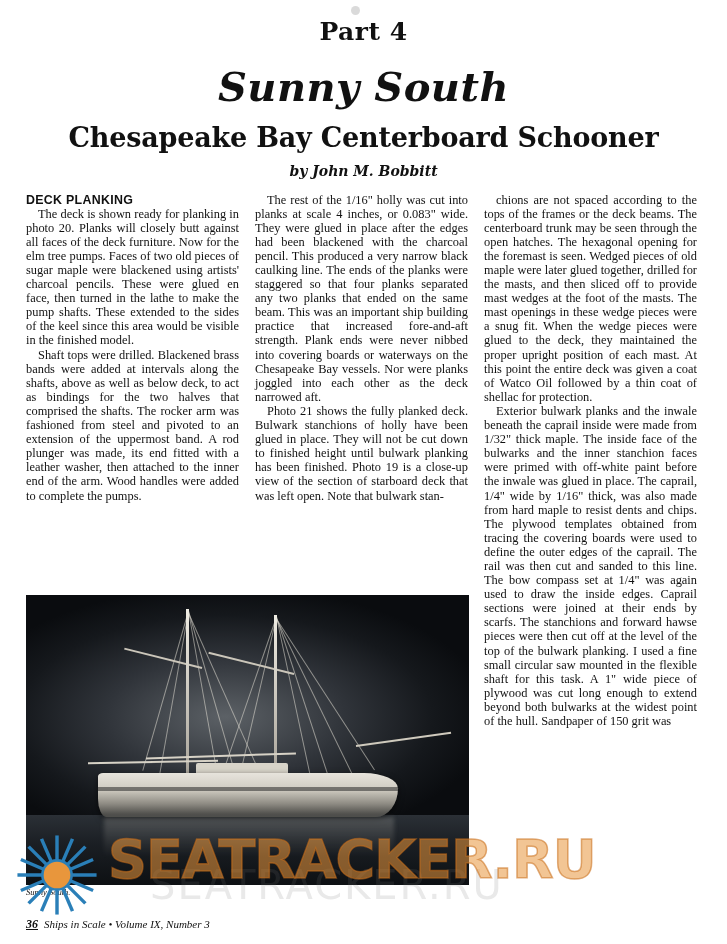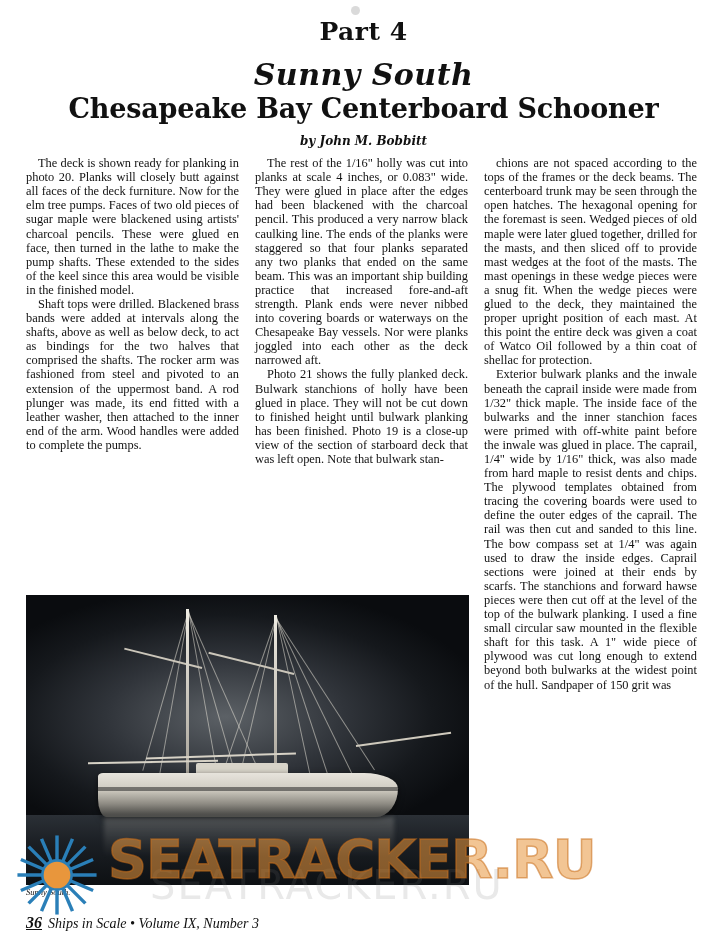--- a/index.html
+++ b/index.html
@@ -26,45 +26,45 @@
   .head {
     text-align: center;
     margin: 0 0 6px 0;
   }
   .part-label {
     font-family: "DejaVu Serif", serif;
     font-weight: bold;
     font-size: 25px;
     letter-spacing: 0.5px;
     line-height: 1.1;
-    margin-bottom: 12px;
+    margin-bottom: 18px;
   }
   .title-main {
     font-family: "DejaVu Serif", serif;
     font-weight: bold;
     font-style: italic;
-    font-size: 30px;
+    font-size: 40px;
     letter-spacing: 0.5px;
     line-height: 1.15;
-    margin-bottom: 1px;
+    margin-bottom: 12px;
   }
   .title-sub {
     font-family: "DejaVu Serif", serif;
     font-weight: bold;
     font-size: 27px;
     letter-spacing: -0.2px;
     line-height: 1.15;
   }
   .byline {
     font-family: "DejaVu Serif", serif;
     font-style: italic;
     font-weight: bold;
-    font-size: 12px;
+    font-size: 14px;
     margin-top: 10px;
-    margin-bottom: 8px;
+    margin-bottom: 14px;
   }
 
   
   .cols {
     display: flex;
     gap: 16px;
     height: 700px;
   }
   .col {
     width: 213px;
@@ -196,27 +196,27 @@
     left: 26px;
     bottom: 12px;
     display: flex;
     align-items: baseline;
     gap: 6px;
   }
   .folio {
     font-family: "Liberation Serif", serif;
     font-style: italic;
     font-weight: bold;
-    font-size: 16px;
+    font-size: 12px;
     text-decoration: underline;
   }
   .footer-text {
     font-family: "Liberation Serif", serif;
     font-style: italic;
-    font-size: 14px;
+    font-size: 11px;
   }
 
   
   .wm-text {
     position: absolute;
     left: 108px;
     top: 828px;
     font-family: "DejaVu Sans", sans-serif;
     font-weight: bold;
     font-size: 54px;
@@ -265,20 +265,21 @@
   <div class="head">
     <div class="part-label">Part 4</div>
     <div class="title-main">Sunny South</div>
     <div class="title-sub">Chesapeake Bay Centerboard Schooner</div>
     <div class="byline">by John M. Bobbitt</div>
   </div>
 
   <div class="cols">
 
     <div class="col">
+      <div class="kicker">DECK PLANKING</div>
       <p>The deck is shown ready for planking in photo 20. Planks will closely butt against all faces of the deck furniture. Now for the elm tree pumps. Faces of two old pieces of sugar maple were blackened using artists' charcoal pencils. These were glued en face, then turned in the lathe to make the pump shafts. These extended to the sides of the keel since this area would be visible in the finished model.</p>
       <p>Shaft tops were drilled. Blackened brass bands were added at intervals along the shafts, above as well as below deck, to act as bindings for the two halves that comprised the shafts. The rocker arm was fashioned from steel and pivoted to an extension of the uppermost band. A rod plunger was made, its end fitted with a leather washer, then attached to the inner end of the arm. Wood handles were added to complete the pumps.</p>
     </div>
 
     <div class="col">
       <p>The rest of the 1/16" holly was cut into planks at scale 4 inches, or 0.083" wide. They were glued in place after the edges had been blackened with the charcoal pencil. This produced a very narrow black caulking line. The ends of the planks were staggered so that four planks separated any two planks that ended on the same beam. This was an important ship building practice that increased fore-and-aft strength. Plank ends were never nibbed into covering boards or waterways on the Chesapeake Bay vessels. Nor were planks joggled into each other as the deck narrowed aft.</p>
       <p>Photo 21 shows the fully planked deck. Bulwark stanchions of holly have been glued in place. They will not be cut down to finished height until bulwark planking has been finished. Photo 19 is a close-up view of the section of starboard deck that was left open. Note that bulwark stan-</p>
     </div>
 
     <div class="col">

